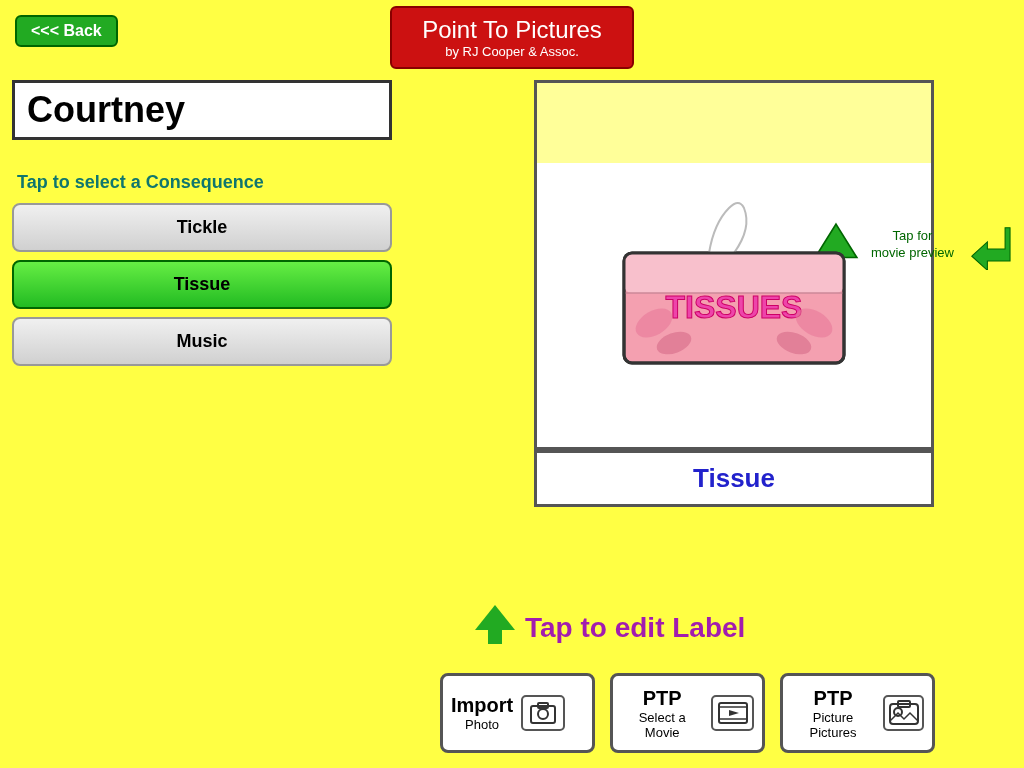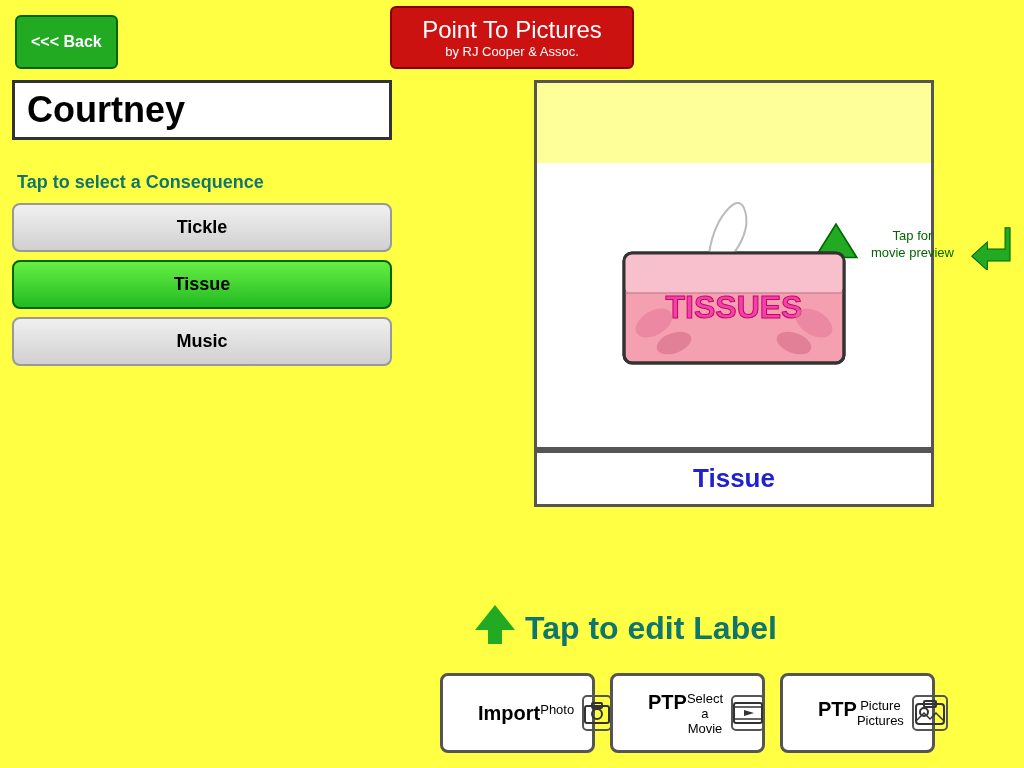--- a/index.html
+++ b/index.html
@@ -22,21 +22,21 @@
       position: relative;
     }
     #back-button {
       position: absolute;
       left: 15px;
       top: 15px;
       background: #22AA22;
       color: white;
       border: 2px solid #006600;
       border-radius: 6px;
-      padding: 16px 14px;
+      padding: 5px 14px;
       font-size: 16px;
       font-weight: bold;
       cursor: pointer;
     }
     #title-box {
       background: #CC1111;
       border: 2px solid #880000;
       border-radius: 6px;
       text-align: center;
       padding: 8px 30px;
@@ -176,22 +176,22 @@
       align-items: center;
       gap: 5px;
     }
     #tap-edit-arrow {
       color: #22AA22;
       font-size: 40px;
       font-weight: bold;
       line-height: 1;
     }
     #tap-edit-text {
-      color: #0f766e;
-      font-size: 32px;
+      color: #a21caf;
+      font-size: 28px;
       font-weight: bold;
     }
 
     
     #bottom-buttons {
       position: absolute;
       bottom: 15px;
       left: 440px;
       display: flex;
       gap: 15px;
@@ -209,22 +209,21 @@
       padding: 8px;
     }
     .bottom-btn-content {
       display: flex;
       align-items: center;
       gap: 8px;
       width: 100%;
     }
     .bottom-btn-text {
       display: flex;
-      flex-direction: row;
-      margin-left: 27px;
+      flex-direction: column;
     }
     .bottom-btn-title {
       font-size: 20px;
       font-weight: bold;
     }
     .bottom-btn-subtitle {
       font-size: 13px;
     }
     .icon-box {
       border: 2px solid #555;

